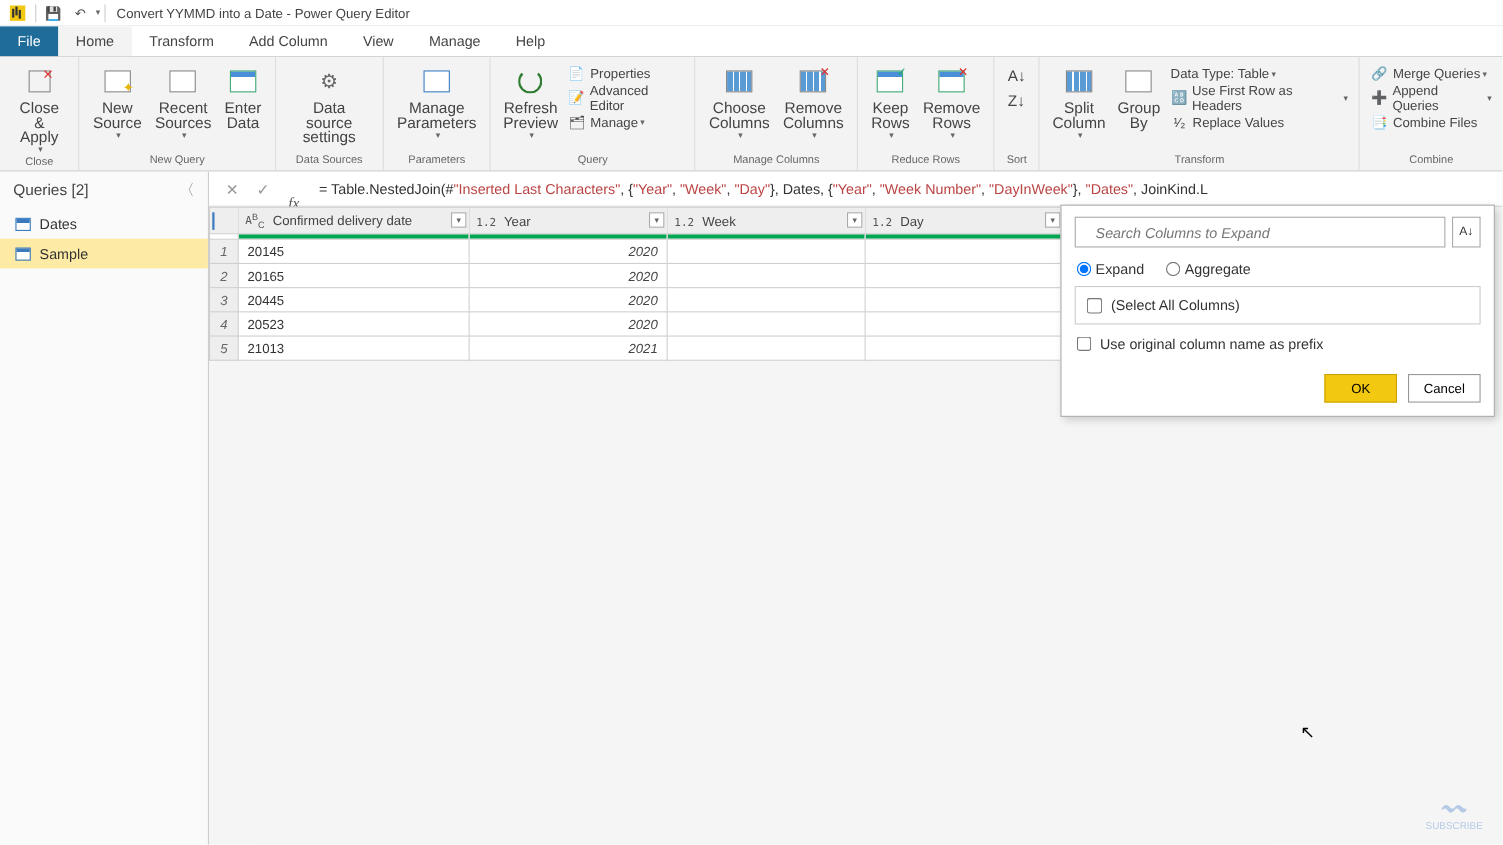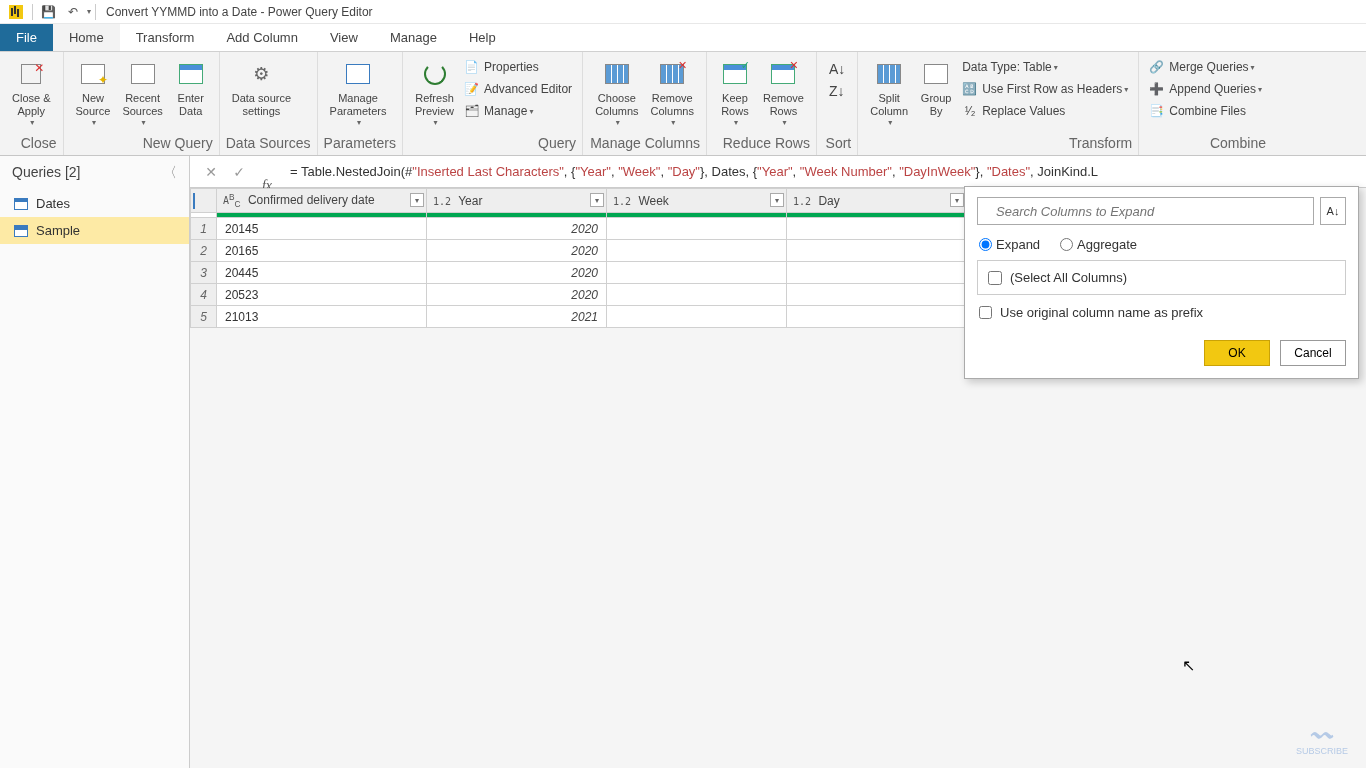--- a/index.html
+++ b/index.html
@@ -16,24 +16,24 @@
 
 .ribbon-tabs { height: 28px; background: #fff; display: flex; align-items: stretch; border-bottom: 1px solid #d0d0d0; }
 .ribbon-tab { padding: 0 16px; display: flex; align-items: center; font-size: 13px; color: #444; cursor: pointer; }
 .ribbon-tab.file { background: #1f6b9a; color: #fff; }
 .ribbon-tab.active { background: #f3f3f3; }
 
 
 .ribbon { height: 104px; background: #f3f3f3; display: flex; border-bottom: 1px solid #c6c6c6; }
 .ribbon-group { border-right: 1px solid #ddd; display: flex; flex-direction: column; padding: 2px 6px 0; }
 .ribbon-group-body { flex: 1; display: flex; align-items: flex-start; }
-.ribbon-group-label { text-align: right; font-size: 14px; color: #666; padding: 2px 0 4px; }
+.ribbon-group-label { text-align: center; font-size: 10px; color: #666; padding: 2px 0 4px; }
 .big-btn { display: flex; flex-direction: column; align-items: center; justify-content: flex-start; padding: 4px 6px 0; min-width: 42px; text-align: center; cursor: pointer; }
 .big-btn .bicon { width: 32px; height: 32px; margin-bottom: 2px; display:flex; align-items:center; justify-content:center; }
-.big-btn .blabel { font-size: 11px; line-height: 13px; color: #444; }
+.big-btn .blabel { font-size: 14px; line-height: 13px; color: #444; }
 .small-btn { display: flex; align-items: center; padding: 2px 4px; font-size: 12px; color: #444; cursor: pointer; height: 22px; }
 .small-btn .sicon { width: 16px; height: 16px; margin-right: 4px; display:flex; align-items:center; justify-content:center; }
 .vcol { display: flex; flex-direction: column; justify-content: flex-start; padding-top: 2px; }
 .caret { font-size: 8px; margin-left: 2px; color: #666; }
 
 
 .ic-box { width: 24px; height: 20px; border: 1px solid #888; background: #fff; }
 .ic-table { width: 24px; height: 20px; background: linear-gradient(#4a90d9 30%, #fff 30%); border:1px solid #4a7; }
 .ic-refresh { width: 22px; height: 22px; border: 2px solid #2e7d32; border-radius: 50%; border-top-color: transparent; }
 .ic-cols { width: 24px; height: 20px; background: repeating-linear-gradient(90deg,#5b9bd5 0 5px,#fff 5px 6px); border:1px solid #888; }

